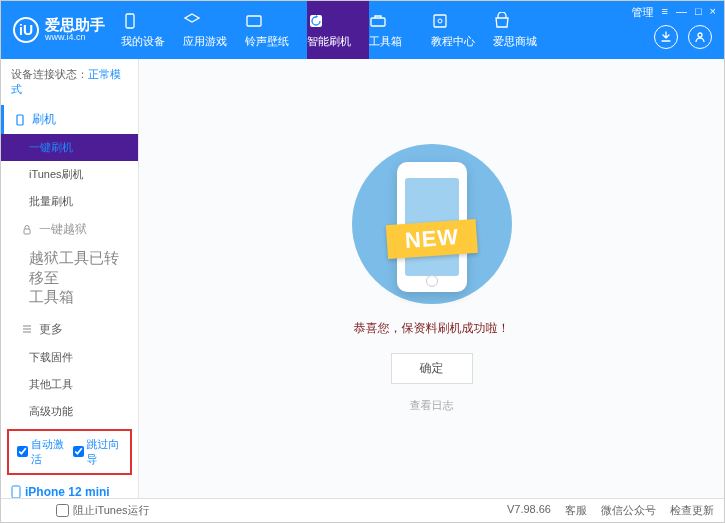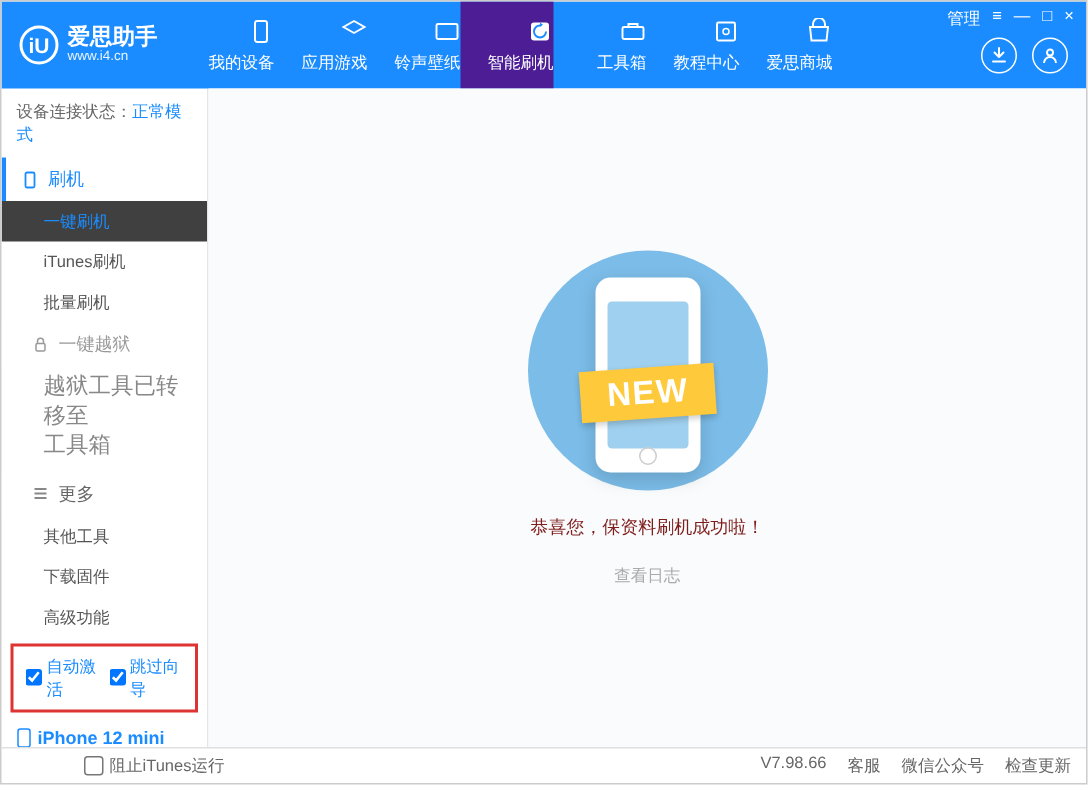--- a/index.html
+++ b/index.html
@@ -4,35 +4,35 @@
 <style>
 * { margin: 0; padding: 0; box-sizing: border-box; }
 body { font-family: "Microsoft YaHei", Arial, sans-serif; font-size: 12px; background: #fff; width: 725px; height: 523px; overflow: hidden; display: flex; flex-direction: column; border: 1px solid #ccc; }
 .header { background: #1a8cff; color: #fff; height: 58px; display: flex; align-items: center; padding: 0 12px; position: relative; }
 .logo-block { display: flex; align-items: center; margin-right: 16px; }
 .logo-circle { width: 26px; height: 26px; border: 2px solid #fff; border-radius: 50%; display: flex; align-items: center; justify-content: center; margin-right: 6px; font-weight: bold; font-size: 14px; }
 .logo-text { display: flex; flex-direction: column; line-height: 1.1; }
 .logo-title { font-size: 15px; font-weight: bold; }
 .logo-url { font-size: 9px; opacity: .9; }
 .nav { display: flex; height: 100%; }
-.nav-item { width: 62px; display: flex; flex-direction: column; align-items: flex-end; justify-content: center; cursor: pointer; font-size: 11px; gap: 4px; }
+.nav-item { width: 62px; display: flex; flex-direction: column; align-items: flex-start; justify-content: center; cursor: pointer; font-size: 11px; gap: 4px; }
 .nav-item.active { background: #4c1d95; }
 .nav-icon { width: 18px; height: 18px; display: flex; align-items: center; justify-content: center; }
 .titlebar-icons { position: absolute; top: 4px; right: 8px; display: flex; gap: 8px; font-size: 11px; }
 .titlebar-icons span { cursor: pointer; }
 .header-right { position: absolute; right: 12px; bottom: 10px; display: flex; gap: 10px; }
 .circle-btn { width: 24px; height: 24px; border: 1.5px solid #fff; border-radius: 50%; display: flex; align-items: center; justify-content: center; cursor: pointer; }
 .body { flex: 1; display: flex; min-height: 0; }
 .sidebar { width: 138px; border-right: 1px solid #e5e5e5; display: flex; flex-direction: column; font-size: 12px; overflow: hidden; }
 .conn-status { padding: 8px 10px; color: #666; font-size: 11px; }
 .conn-status .mode { color: #1a8cff; }
 .section-head { display: flex; align-items: center; padding: 6px 10px; color: #1a8cff; font-size: 12px; gap: 6px; border-left: 3px solid #1a8cff; background: #fff; }
 .section-head.gray { color: #999; border-left-color: transparent; padding-left: 17px; }
 .sub-item { padding: 6px 10px 6px 28px; color: #555; cursor: pointer; font-size: 11px; }
-.sub-item.active { background: #404040; color: #1a8cff; }
+.sub-item.active { background: #4c1d95; color: #1a8cff; }
 .sub-note { padding: 4px 10px 8px 28px; color: #888; font-size: 15px; line-height: 1.3; }
 .checkbox-row { display: flex; gap: 6px; padding: 6px 8px; border: 2px solid #d33; margin: 4px 6px; font-size: 11px; color: #1a8cff; }
 .checkbox-row label { display: flex; align-items: center; gap: 3px; cursor: pointer; }
 .checkbox-row input { width: 11px; height: 11px; }
 .device-block { padding: 6px 10px; color: #1a8cff; font-size: 12px; }
 .device-block .dname { display: flex; align-items: center; gap: 4px; font-weight: bold; }
 .storage-badge { display: inline-block; border: 1px solid #ccc; border-radius: 2px; padding: 0 4px; font-size: 9px; color: #888; margin-top: 2px; }
 .main { flex: 1; background: #fafbfc; display: flex; flex-direction: column; align-items: center; justify-content: center; position: relative; }
 .illus { width: 160px; height: 160px; position: relative; margin-bottom: 16px; }
 .illus-circle { width: 160px; height: 160px; border-radius: 50%; background: #7bbce8; position: absolute; }
@@ -172,22 +172,22 @@
     <div class="sub-note" style="white-space:pre-line">越狱工具已转移至
 工具箱</div>
 
     <div class="section-head gray" style="color:#666;border-left-color:transparent">
       <svg width="12" height="12" viewBox="0 0 12 12">
           <path d="M2 3h8M2 6h8M2 9h8" stroke="#888" stroke-width="1.2"></path>
         </svg>
       <span>更多</span>
     </div>
     <div id="more-items">
+        <div class="sub-item">下载固件</div>
         <div class="sub-item">其他工具</div>
-        <div class="sub-item">下载固件</div>
         <div class="sub-item">高级功能</div>
       </div>
 
     <div class="checkbox-row">
       <label>
           <input type="checkbox" checked="" style=""> 
           <span>自动激活</span>
         </label>
       <label>
           <input type="checkbox" checked="" style=""> 
@@ -207,20 +207,21 @@
     </div>
   </div>
 
   <div class="main">
     <div class="illus">
       <div class="illus-circle"></div>
       <div class="illus-phone"></div>
       <div class="new-ribbon">NEW</div>
     </div>
     <div class="success-text">恭喜您，保资料刷机成功啦！</div>
+    <button class="ok-btn">确定</button>
     <span class="view-log">查看日志</span>
   </div>
 </div>
 
 <div class="statusbar">
   <label class="left">
     <input type="checkbox" style=""> 
       <span>阻止iTunes运行</span>
   </label>
   <div class="right">

